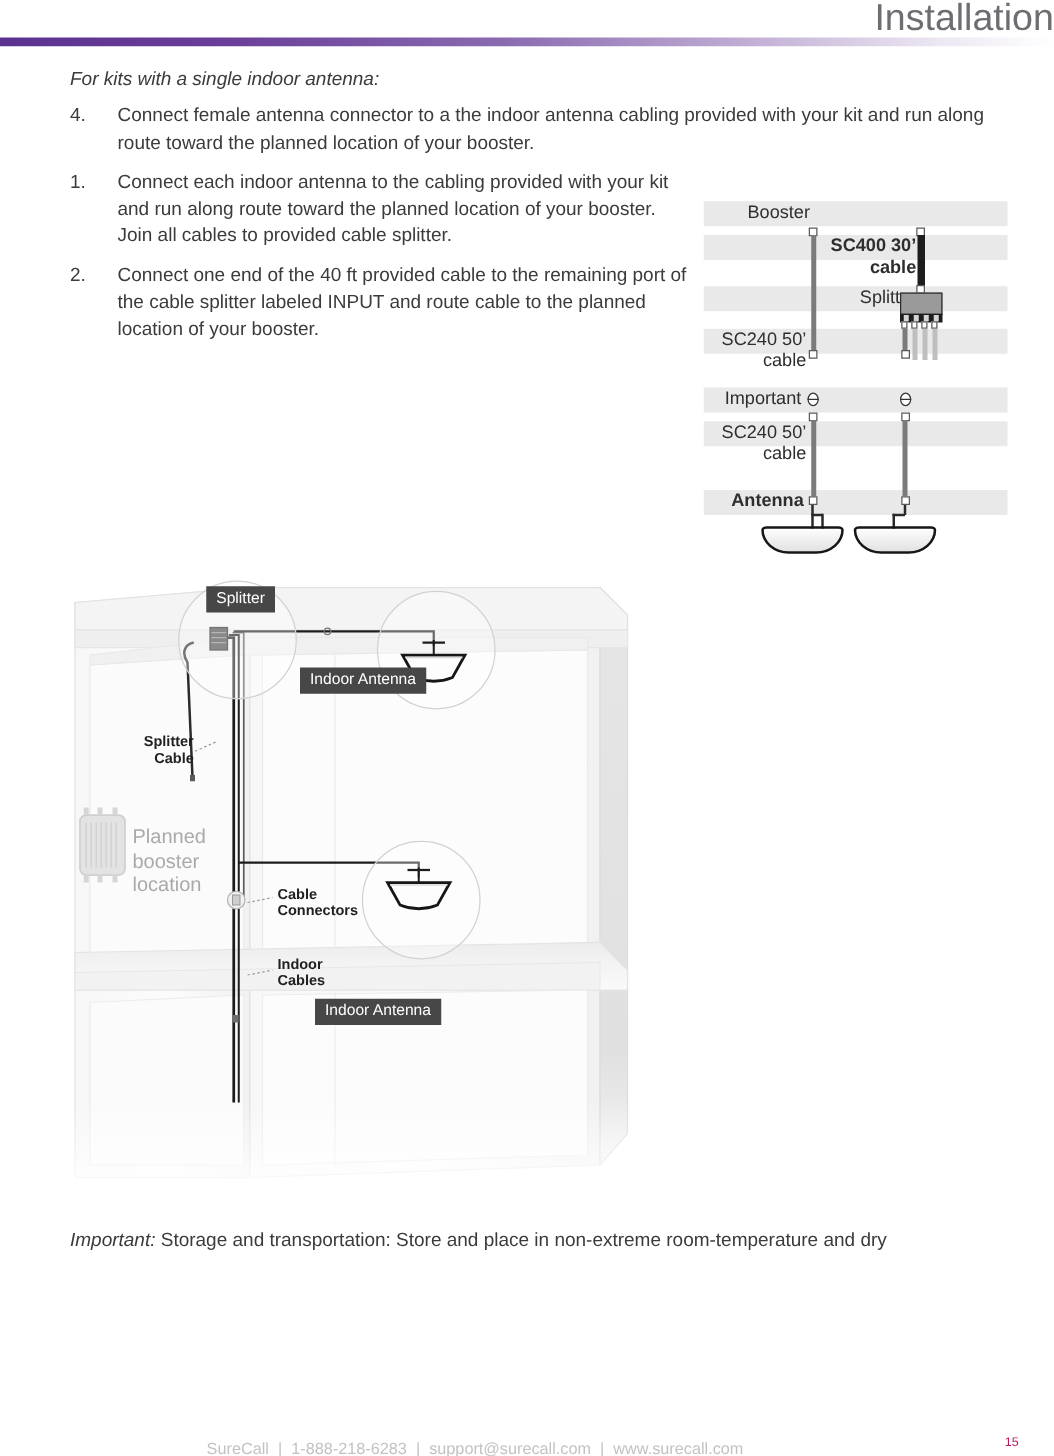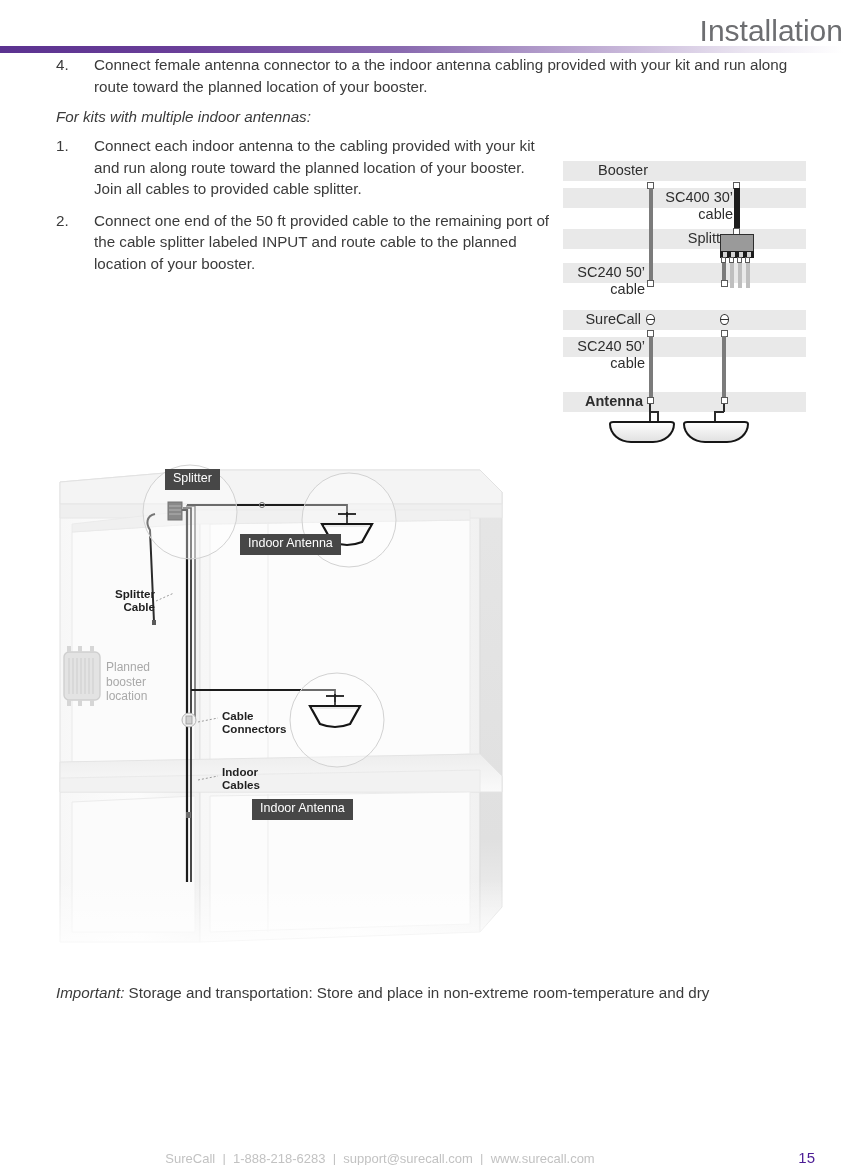--- a/index.html
+++ b/index.html
@@ -10,21 +10,21 @@
     background: #ffffff;
     font-family: "Liberation Sans", sans-serif;
     color: #3b3b3b;
     position: relative;
     overflow: hidden;
   }
 
   
   .page-header {
     position: absolute;
-    top: 0; left: 0; right: 0; height: 34px; margin-top: 16px;
+    top: 0; left: 0; right: 0; height: 34px;
   }
   .page-title {
     position: absolute;
     right: 0px; top: -2px;
     font-size: 30px;
     color: #6d6e71;
     letter-spacing: 0px;
     font-weight: 400;
   }
   .header-rule {
@@ -167,21 +167,21 @@
     font-size: 11.6px;
     font-weight: bold;
     color: #1f1f1f;
     line-height: 1.14;
     text-align: right;
     white-space: pre;
   }
   .callout-label.left-align { text-align: left; }
   .ghost-label {
     position: absolute;
-    font-size: 12px;
+    font-size: 16px;
     color: #a9a9a9;
     line-height: 1.22;
     white-space: pre;
   }
 
   
   .important {
     position: absolute;
     left: 56px; top: 982px;
     width: 740px;
@@ -201,72 +201,72 @@
     position: absolute;
     left: 0; top: 0; width: 760px;
     text-align: center;
     font-size: 13px;
     color: #c2c2c2;
     white-space: pre;
   }
   .footer-page {
     position: absolute;
     right: 28px; top: -2px;
-    font-size: 15px;
-    color: #4c1d95;
+    font-size: 10px;
+    color: #be185d;
   }
 </style>
 </head>
 <body>
 
 <div class="page-header">
   <div class="page-title">Installation</div>
   <div class="header-rule"></div>
 </div>
 
 <div class="text-col">
 
+  <p class="lead-italic">For kits with a single indoor antenna:</p>
 
   <div class="step wide">
     <span class="step-num">4.</span>
     <span class="step-txt">Connect female antenna connector to a the indoor antenna cabling provided with your kit and run along route toward the planned location of your booster.</span>
   </div>
 
-  <p class="lead-italic">For kits with multiple indoor antennas:</p>
 
   <div class="step">
     <span class="step-num">1.</span>
     <span class="step-txt">Connect each indoor antenna to the cabling provided with your kit and run along route toward the planned location of your booster. Join all cables to provided cable splitter.</span>
   </div>
 
   <div class="step">
     <span class="step-num">2.</span>
-    <span class="step-txt">Connect one end of the 50 ft provided cable to the remaining port of the cable splitter labeled INPUT and route cable to the planned location of your booster.</span>
+    <span class="step-txt">Connect one end of the 40 ft provided cable to the remaining port of the cable splitter labeled INPUT and route cable to the planned location of your booster.</span>
   </div>
 
 </div>
 
 <div class="schematic">
 
 
   <div class="band" style="top:31px;  height:20px;"></div>
   <div class="band" style="top:58px;  height:20px;"></div>
   <div class="band" style="top:99px;  height:20px;"></div>
   <div class="band" style="top:133px; height:20px;"></div>
   <div class="band" style="top:180px; height:20px;"></div>
   <div class="band" style="top:207px; height:20px;"></div>
   <div class="band" style="top:262px; height:20px;"></div>
 
   <div class="band-label" style="left:0px;  top:32px;  width:85px;">Booster</div>
-  <div class="band-label" style="left:60px; top:59px;  width:110px;">SC400 30’
+  <div class="band-label" style="left:60px; top:59px;  width:110px;font-weight:bold;">SC400 30’
 cable</div>
   <div class="band-label" style="left:60px; top:100px; width:110px;">Splitter</div>
   <div class="band-label" style="left:0px;  top:134px; width:82px;">SC240 50’
 cable</div>
-  <div class="band-label" style="left:0px;  top:181px; width:78px;">SureCall</div>
+  <div class="band-label" style="left:0px;  top:181px; width:78px;">Important</div>
   <div class="band-label" style="left:0px;  top:208px; width:82px;">SC240 50’
 cable</div>
   <div class="band-label" style="left:0px;  top:263px; width:80px;font-weight:bold;">Antenna</div>
 
   <div class="conn-sq" style="left:84px; top:52px;"></div>
   <div class="vcable" style="left:85.5px; top:58px; height:92px;"></div>
   <div class="conn-sq" style="left:84px; top:150px;"></div>
   <div class="conn-bowtie" style="left:83px; top:184px;"></div>
   <div class="conn-sq" style="left:84px; top:200px;"></div>
   <div class="vcable" style="left:85.5px; top:206px; height:63px;"></div>

